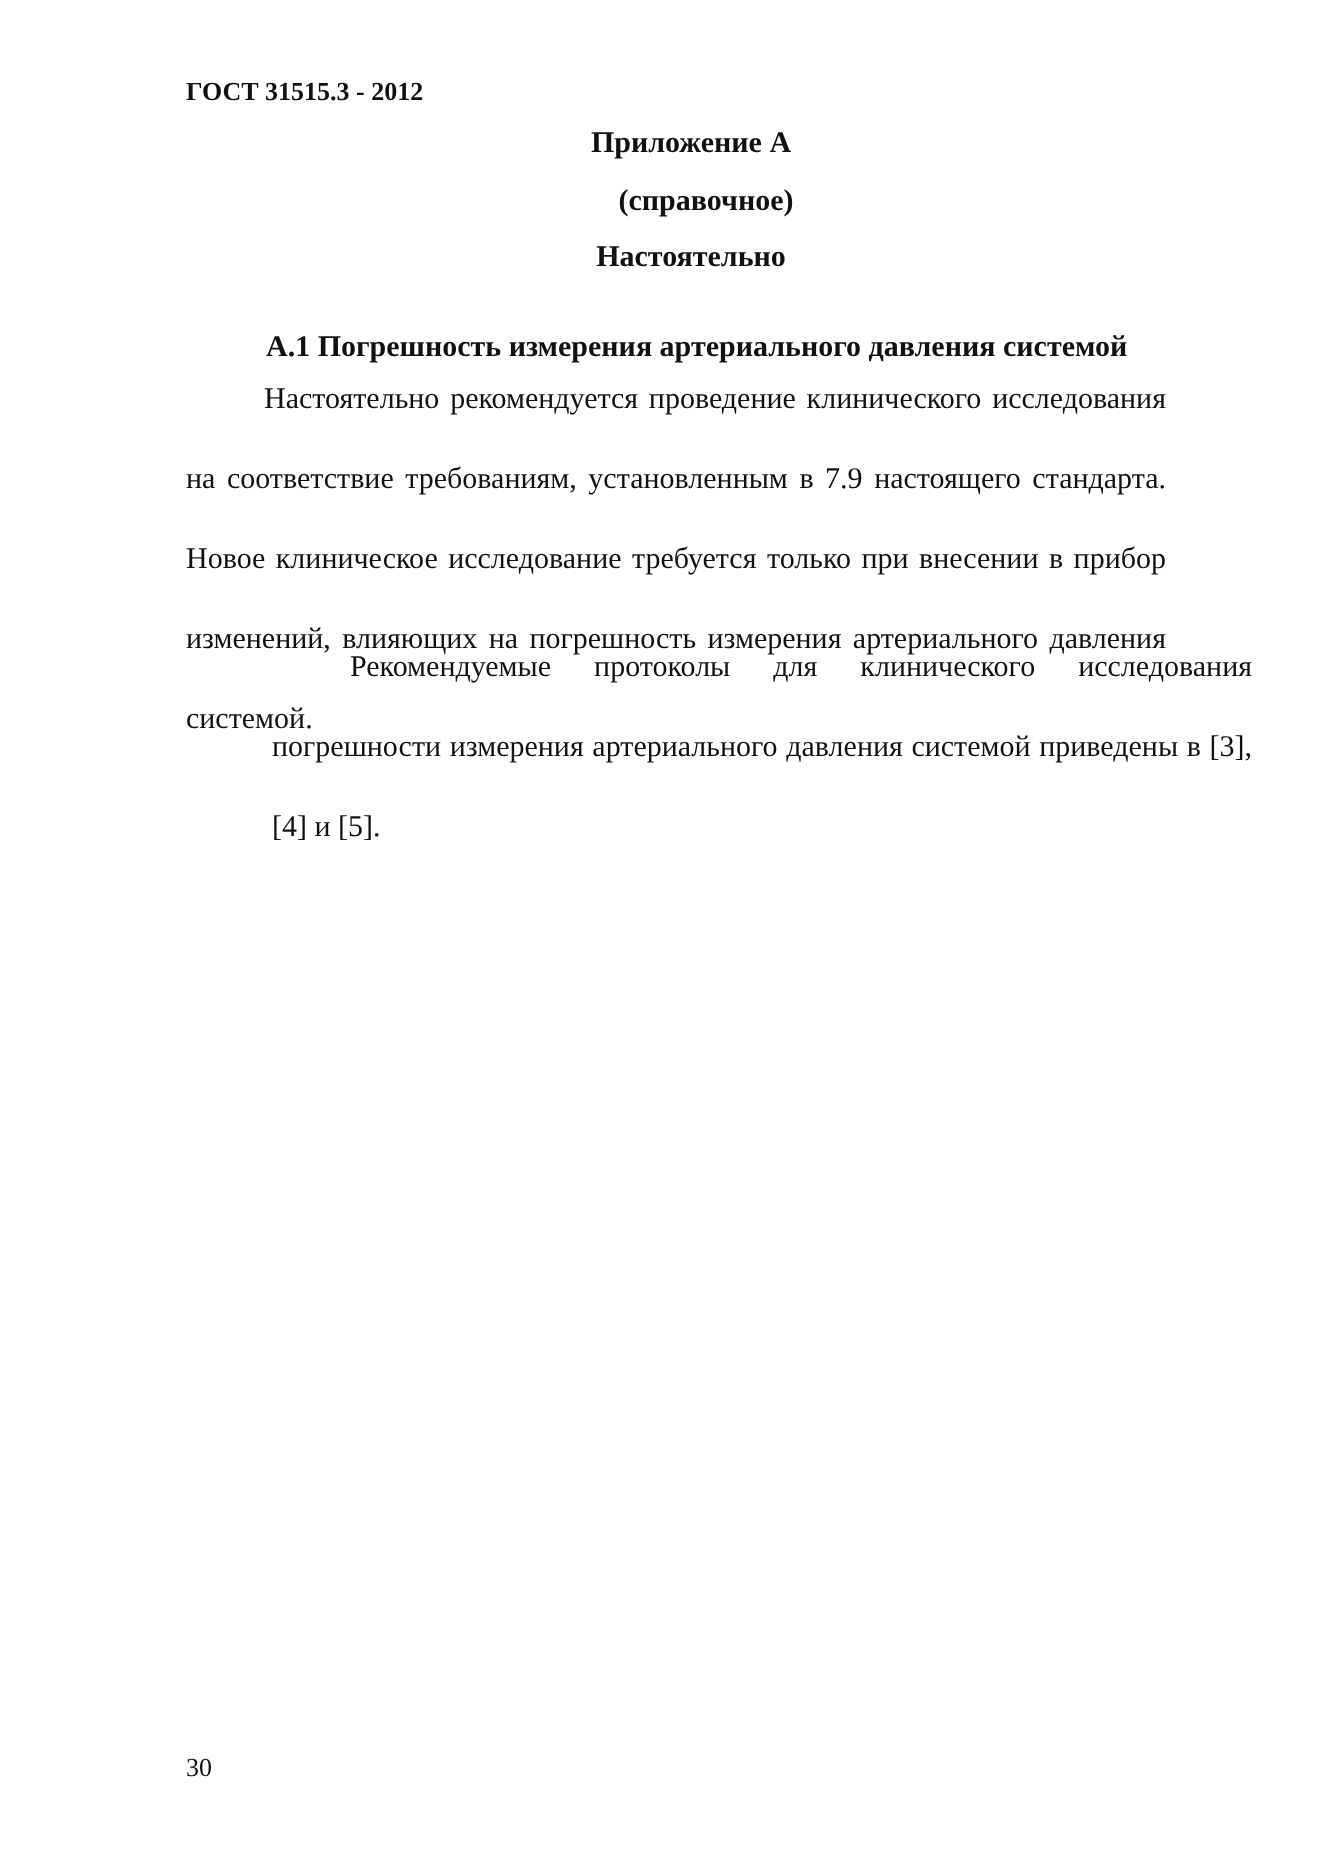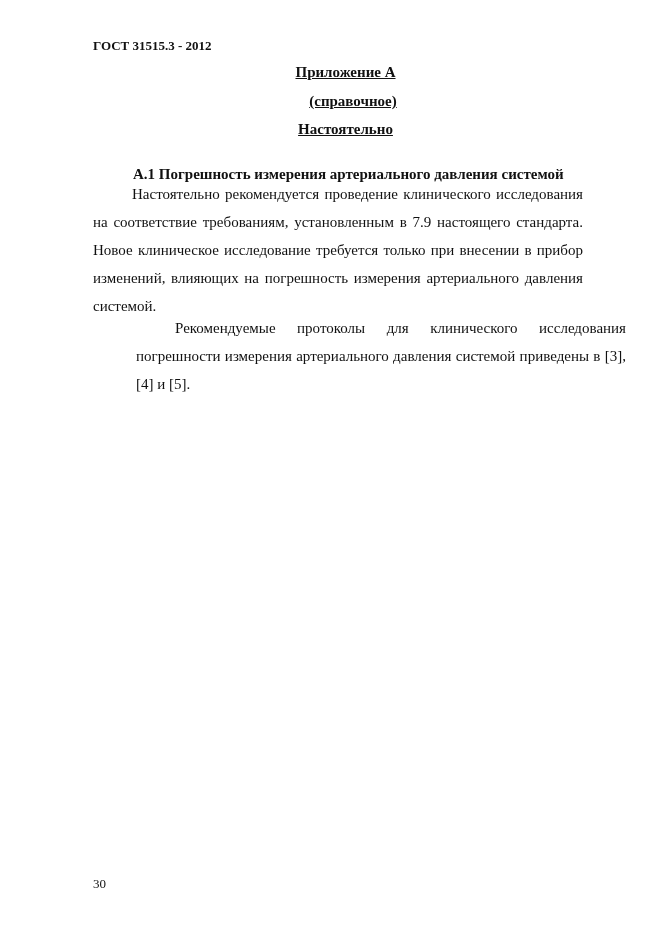--- a/index.html
+++ b/index.html
@@ -1,25 +1,25 @@
 <!DOCTYPE html>
 <html><head>
 <meta charset="utf-8">
 <style>
   html, body { margin: 0; padding: 0; background: #ffffff; }
   body { width: 661px; height: 936px; position: relative; overflow: hidden;
          font-family: "Liberation Serif", "DejaVu Serif", serif; color: #111; }
   .header-code { position: absolute; left: 93px; top: 38px; font-size: 13px; font-weight: bold; }
   .centered { position: absolute; left: 0; width: 661px; text-align: center;
-              font-size: 15px; font-weight: bold; padding-left: 30px; box-sizing: border-box; text-decoration: underline; }
+              font-size: 15px; font-weight: bold; padding-left: 30px; box-sizing: border-box; }
   .t1 { top: 64px; }
   .t2 { top: 93px; padding-left: 45px; }
   .t3 { top: 121px; }
   .section { position: absolute; left: 133px; top: 166px; font-size: 15px; font-weight: bold; }
-  .para { position: absolute; left: 93px; width: 490px; font-size: 15px; line-height: 28px;
+  .para { position: absolute; left: 93px; width: 490px; font-size: 15px; line-height: 40px;
           text-align: justify; margin: 0; }
   .para .indent { display: inline-block; width: 39px; }
   .p1 { top: 180px; }
   .p2 { top: 314px; margin-left: 43px; }
   .page-num { position: absolute; left: 93px; top: 876px; font-size: 13px; }
 </style>
 </head>
 <body>
 
 <div>

